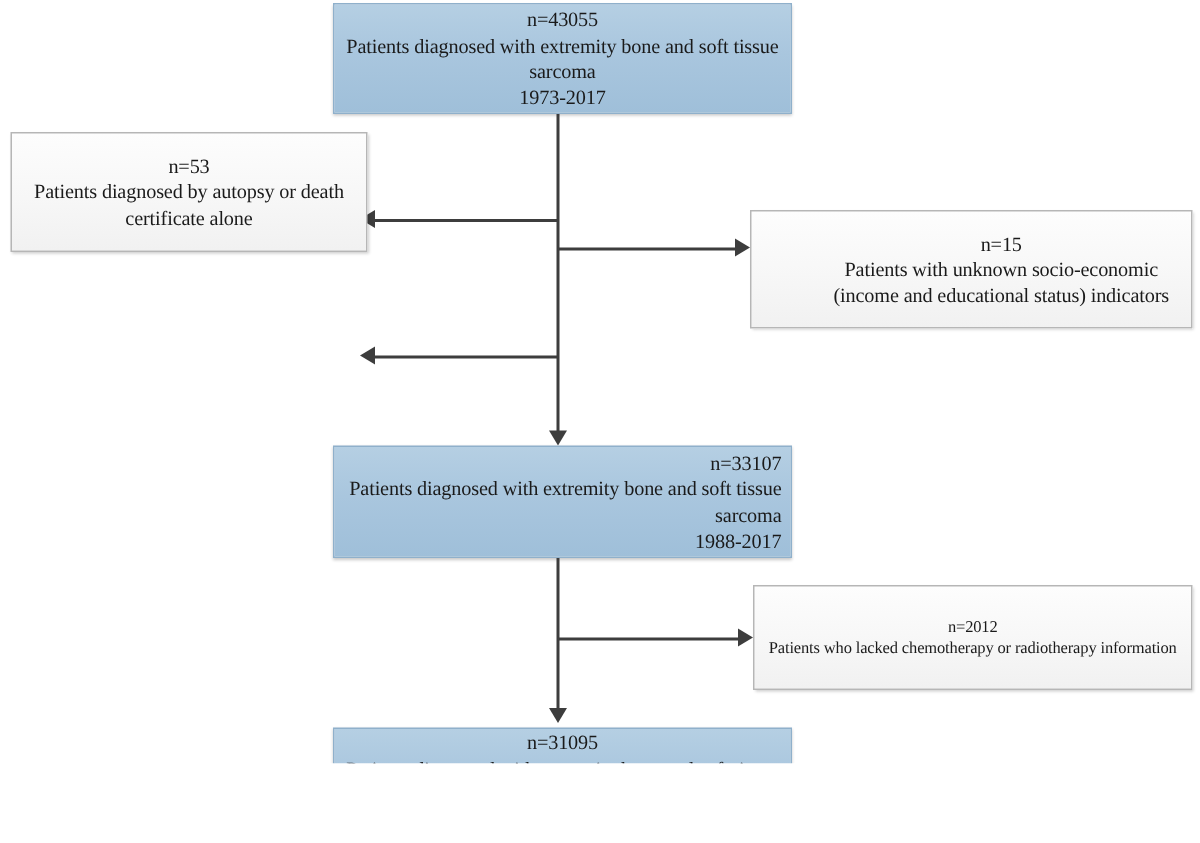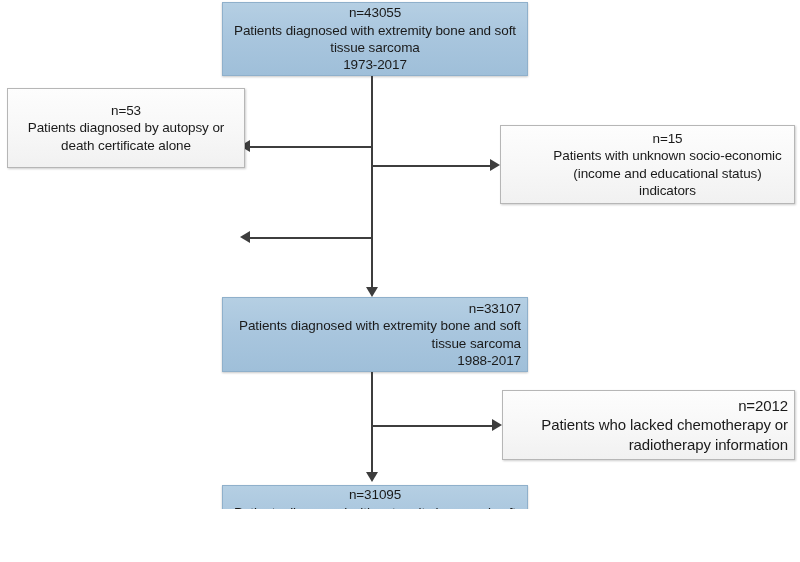--- a/index.html
+++ b/index.html
@@ -9,20 +9,21 @@
   }
   body {
     font-family: "Liberation Sans", sans-serif;
   }
   #canvas {
     position: relative;
     width: 800px;
     height: 509px;
     background: #ffffff;
     overflow: hidden;
+    font-family: Liberation Serif, serif;
   }
   .node {
     position: absolute;
     box-sizing: border-box;
     display: flex;
     align-items: center;
     justify-content: center;
     text-align: center;
     color: #1a1a1a;
     line-height: 1.28;
@@ -42,22 +43,21 @@
     box-shadow: 0 1px 2px rgba(0,0,0,0.22);
   }
   
   .node.grey {
     background: linear-gradient(to bottom, #fdfdfd 0%, #f7f7f7 55%, #f1f1f1 100%);
     border: 1px solid #b6b6b6;
     font-size: 13.5px;
     box-shadow: 1px 1px 2px rgba(0,0,0,0.20);
   }
   .node.grey.small {
-    font-size: 15px;
-    text-align: right;
+    font-size: 11px;
   }
 
   
   .vline {
     position: absolute;
     width: 0;
     border-left: 2px solid #3d3d3d;
   }
   .hline {
     position: absolute;
@@ -103,21 +103,21 @@
   <div class="arrow left" style="left:240px; top:140px;"></div>
 
   <div class="node grey" style="left:7px; top:88px; width:238px; height:80px;">
     <span class="txt">n=53
 Patients diagnosed by autopsy or death certificate alone</span>
   </div>
 
   <div class="hline" style="left:372px; top:165px; width:120px;"></div>
   <div class="arrow right" style="left:490px; top:159px;"></div>
 
-  <div class="node grey" style="left:500px; top:125px; width:295px; height:79px;padding-left:40px;">
+  <div class="node grey" style="left:500px; top:140px; width:295px; height:79px;padding-left:40px;">
     <span class="txt">n=15
 Patients with unknown socio-economic (income and educational status) indicators</span>
   </div>
 
   <div class="hline" style="left:247px; top:237px; width:125px;"></div>
   <div class="arrow left" style="left:240px; top:231px;"></div>
 
 
   <div class="node blue" style="left:222px; top:297px; width:306px; height:75px;text-align:right;">
     <span class="txt">n=33107

